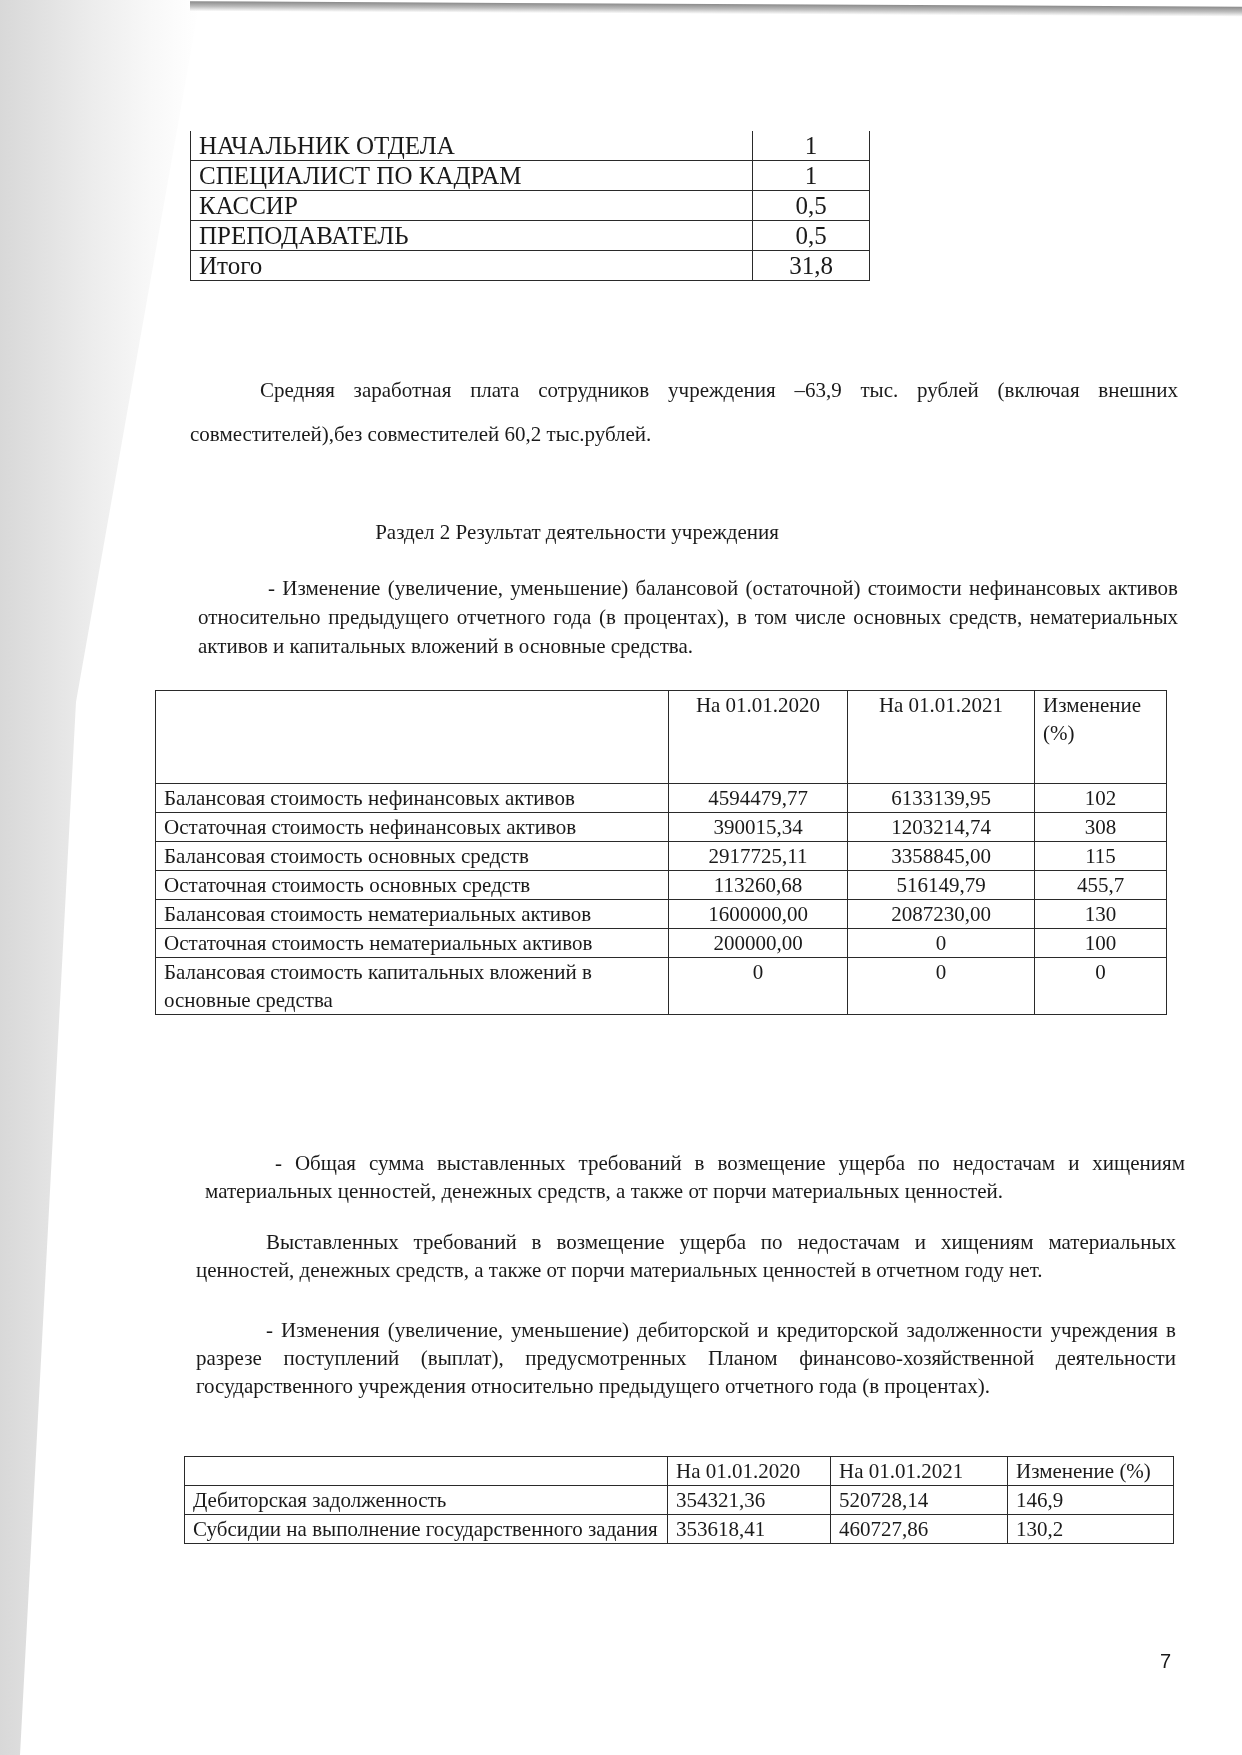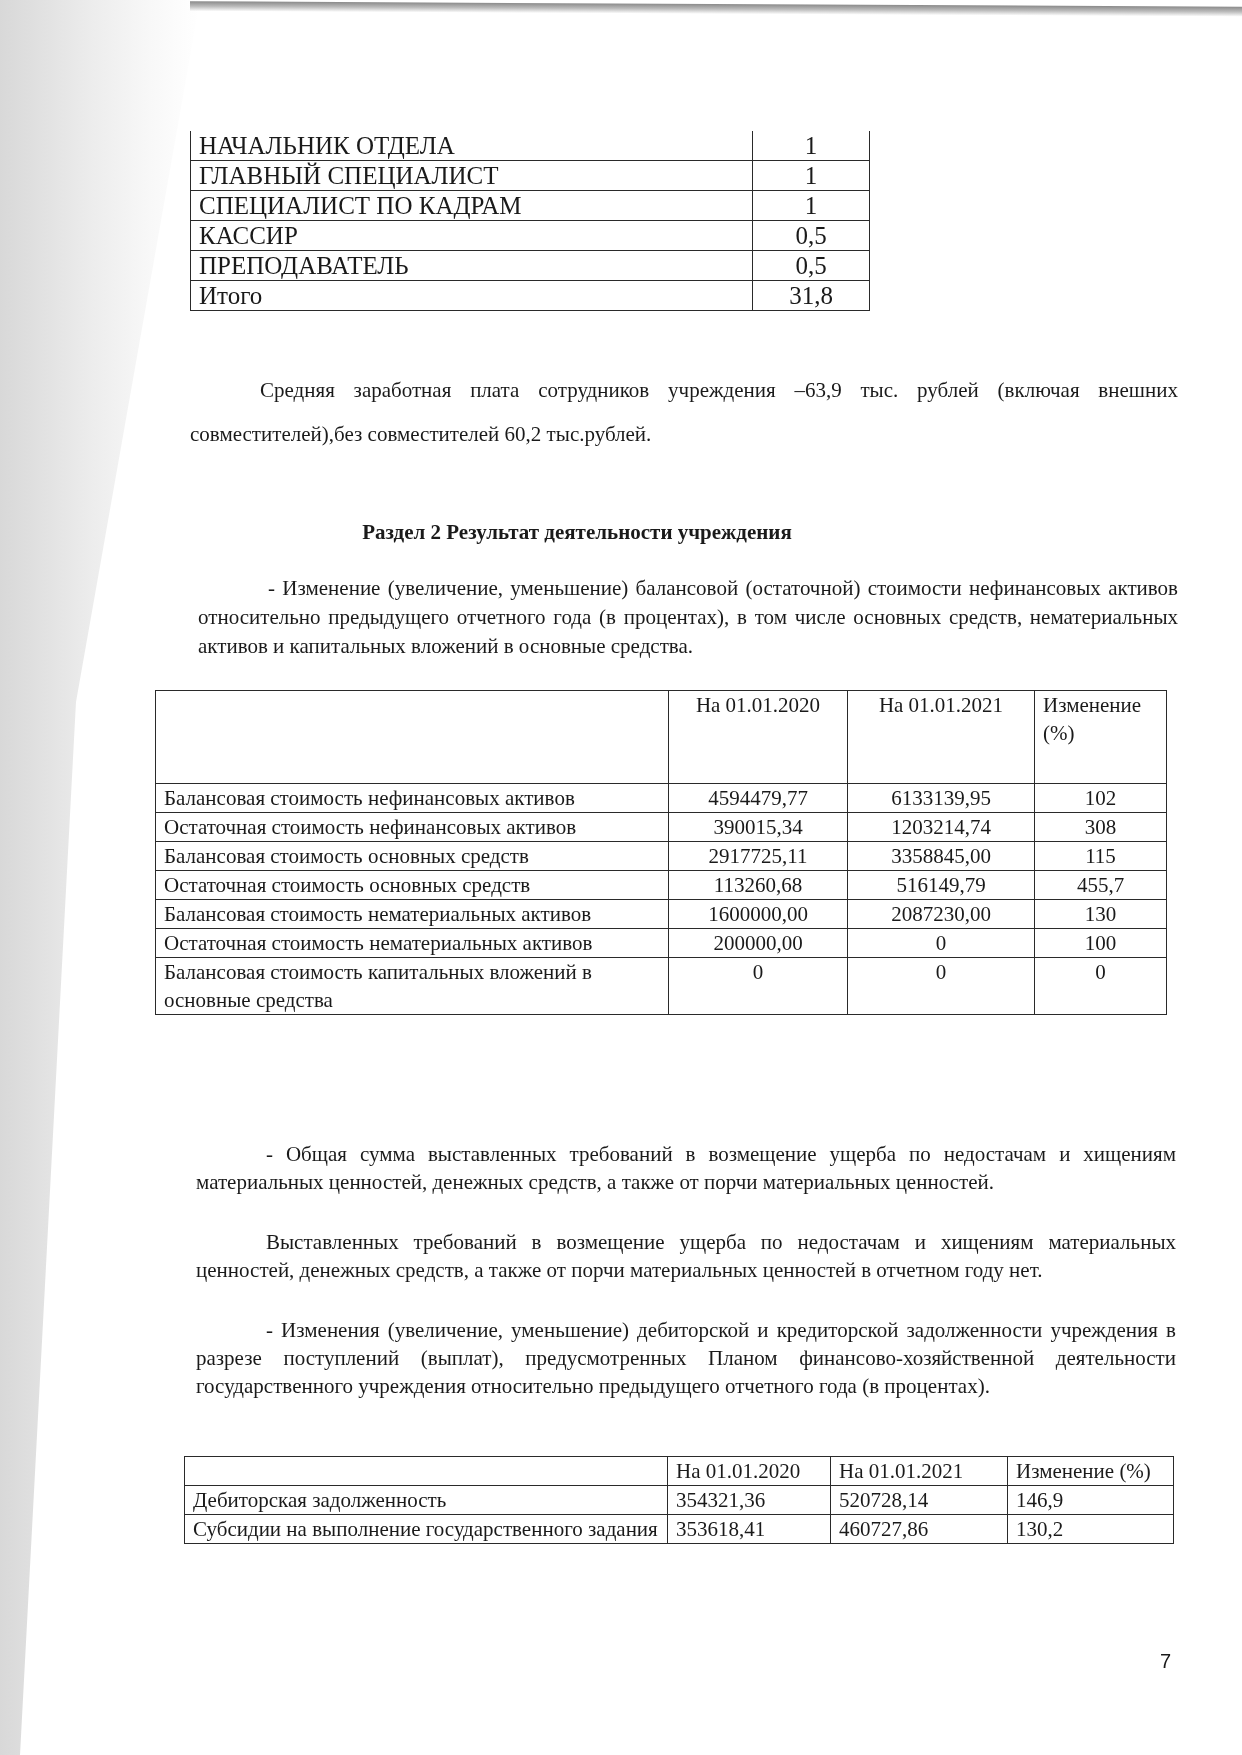--- a/index.html
+++ b/index.html
@@ -23,21 +23,21 @@
 
   
   #staff { left:190px; top:131px; width:680px; font-size:25px; }
   #staff td { height:29px; line-height:29px; }
   #staff td.name { width:545px; }
   #staff td.val { text-align:center; }
   #staff tr:first-child td { border-top:none; }
 
   .para { position:absolute; font-size:21px; line-height:31px; text-align:justify; }
   .indent { text-indent:70px; }
-  .heading { position:absolute; left:0; width:1154px; top:520px; text-align:center; font-weight:bold; font-size:21px; }
+  .heading { position:absolute; left:0; width:1154px; top:520px; text-align:center; font-weight:normal; font-size:21px; }
 
   
   #assets { left:155px; top:690px; width:1012px; font-size:21px; }
   #assets td { line-height:28px; }
   #assets td.c1 { width:496px; }
   #assets td.c2 { width:162px; text-align:center; }
   #assets td.c3 { width:170px; text-align:center; }
   #assets td.c4 { text-align:center; }
   #assets tr.head td { height:92px; }
   #assets tr.head td.c4 { text-align:left; }
@@ -54,24 +54,20 @@
 </head>
 <body>
 
 <div class="scan-shadow-left"></div>
 <div class="scan-edge-top"></div>
 
 <table id="staff">
   <tbody>
       <tr>
         <td class="name">НАЧАЛЬНИК ОТДЕЛА</td>
-        <td class="val">1</td>
-      </tr>
-  <tr>
-        <td class="name">ГЛАВНЫЙ СПЕЦИАЛИСТ</td>
         <td class="val">1</td>
       </tr>
   <tr>
         <td class="name">СПЕЦИАЛИСТ ПО КАДРАМ</td>
         <td class="val">1</td>
       </tr>
   <tr>
         <td class="name">КАССИР</td>
         <td class="val">0,5</td>
       </tr>
@@ -138,21 +134,21 @@
   </tr>
   <tr>
     <td class="c1">Балансовая стоимость капитальных вложений в основные средства</td>
     <td class="c2">0</td>
     <td class="c3">0</td>
     <td class="c4">0</td>
   </tr>
 </tbody>
   </table>
 
-<p class="para indent" style="left:196px; top:1140px; width:980px; margin:0; line-height:28px;">- Общая сумма выставленных требований в возмещение ущерба по недостачам и хищениям материальных ценностей, денежных средств, а также от порчи материальных ценностей.</p>
+<p class="para indent" style="left:196px; top:1140px; width:980px; margin:9px; line-height:28px;">- Общая сумма выставленных требований в возмещение ущерба по недостачам и хищениям материальных ценностей, денежных средств, а также от порчи материальных ценностей.</p>
 <p class="para indent" style="left:196px; top:1228px; width:980px; margin:0; line-height:28px; text-align-last:left;">Выставленных требований в возмещение ущерба по недостачам и хищениям материальных ценностей, денежных средств, а также от порчи материальных ценностей в отчетном году нет.</p>
 <p class="para indent" style="left:196px; top:1316px; width:980px; margin:0; line-height:28px;">- Изменения (увеличение, уменьшение) дебиторской и кредиторской задолженности учреждения в разрезе поступлений (выплат), предусмотренных Планом финансово-хозяйственной деятельности государственного учреждения относительно предыдущего отчетного года (в процентах).</p>
 
 <table id="debt">
   <tbody>
       <tr>
     <td class="c1"></td>
     <td class="c2">На 01.01.2020</td>
     <td class="c3">На 01.01.2021</td>
     <td class="c4">Изменение (%)</td>

